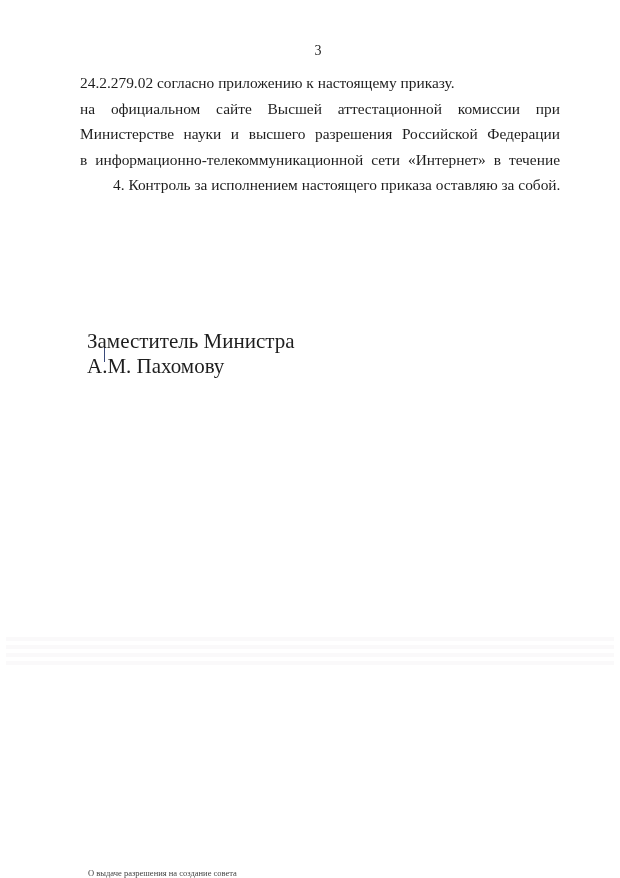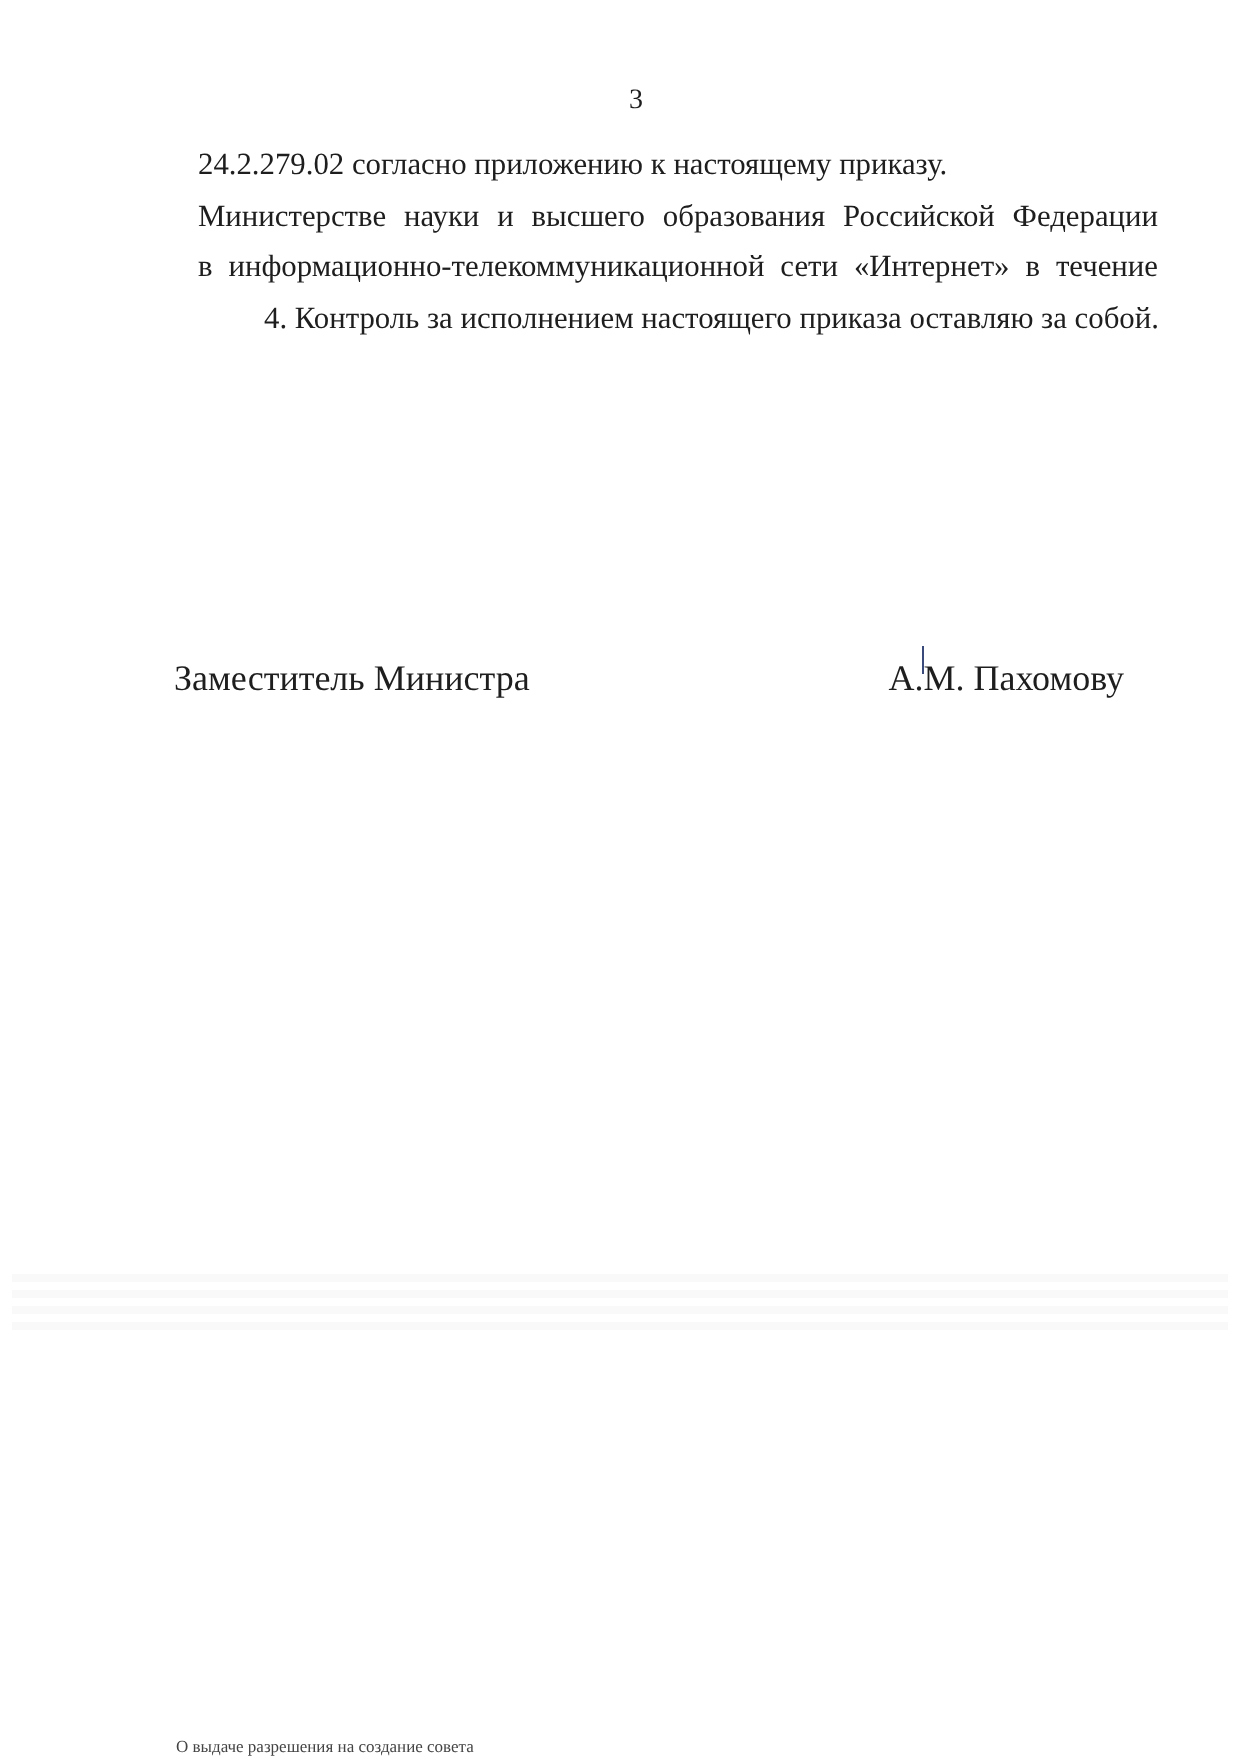--- a/index.html
+++ b/index.html
@@ -26,21 +26,21 @@
       position: absolute;
       top: 43px;
       left: 0;
       width: 620px;
       text-align: center;
       font-size: 14px;
       margin-left: 8px;
     }
     .body-text {
       position: absolute;
-      left: 99px;
+      left: 80px;
       top: 70px;
       width: 480px;
       font-size: 15.4px;
       line-height: 25.5px;
     }
     .line {
       display: block;
       white-space: nowrap;
       height: 25.5px;
     }
@@ -51,23 +51,24 @@
     }
     .indent {
       padding-left: 33px;
       text-align: center;
     }
     .signature {
       position: absolute;
       top: 329px;
       left: 87px;
       width: 475px;
-      font-size: 18px;
+      font-size: 21px;
       display: flex;
       justify-content: space-between;
+      flex-direction: column;
     }
     .signature .name {
       position: relative;
     }
     .sig-mark {
       position: absolute;
       left: 17px;
       top: -6px;
       width: 1px;
       height: 14px;
@@ -96,21 +97,22 @@
 </head>
 <body>
 
 <div class="page">
 
   <div class="page-number">3</div>
 
   <div class="body-text">
     <span class="line">24.2.279.02 согласно приложению к настоящему приказу.</span>
 
-    <span class="line justify">Министерстве науки и высшего образования Российской Федерации</span>
+    <span class="line justify">на официальном сайте Высшей аттестационной комиссии при</span>
+    <span class="line justify">Министерстве науки и высшего разрешения Российской Федерации</span>
     <span class="line justify">в информационно-телекоммуникационной сети «Интернет» в течение</span>
 
     <span class="line indent">4. Контроль за исполнением настоящего приказа оставляю за собой.</span>
   </div>
 
   <div class="signature">
     <span class="position">Заместитель Министра</span>
     <span class="name">
       <span class="sig-mark"></span>
       <span>А.М. Пахомову</span>

